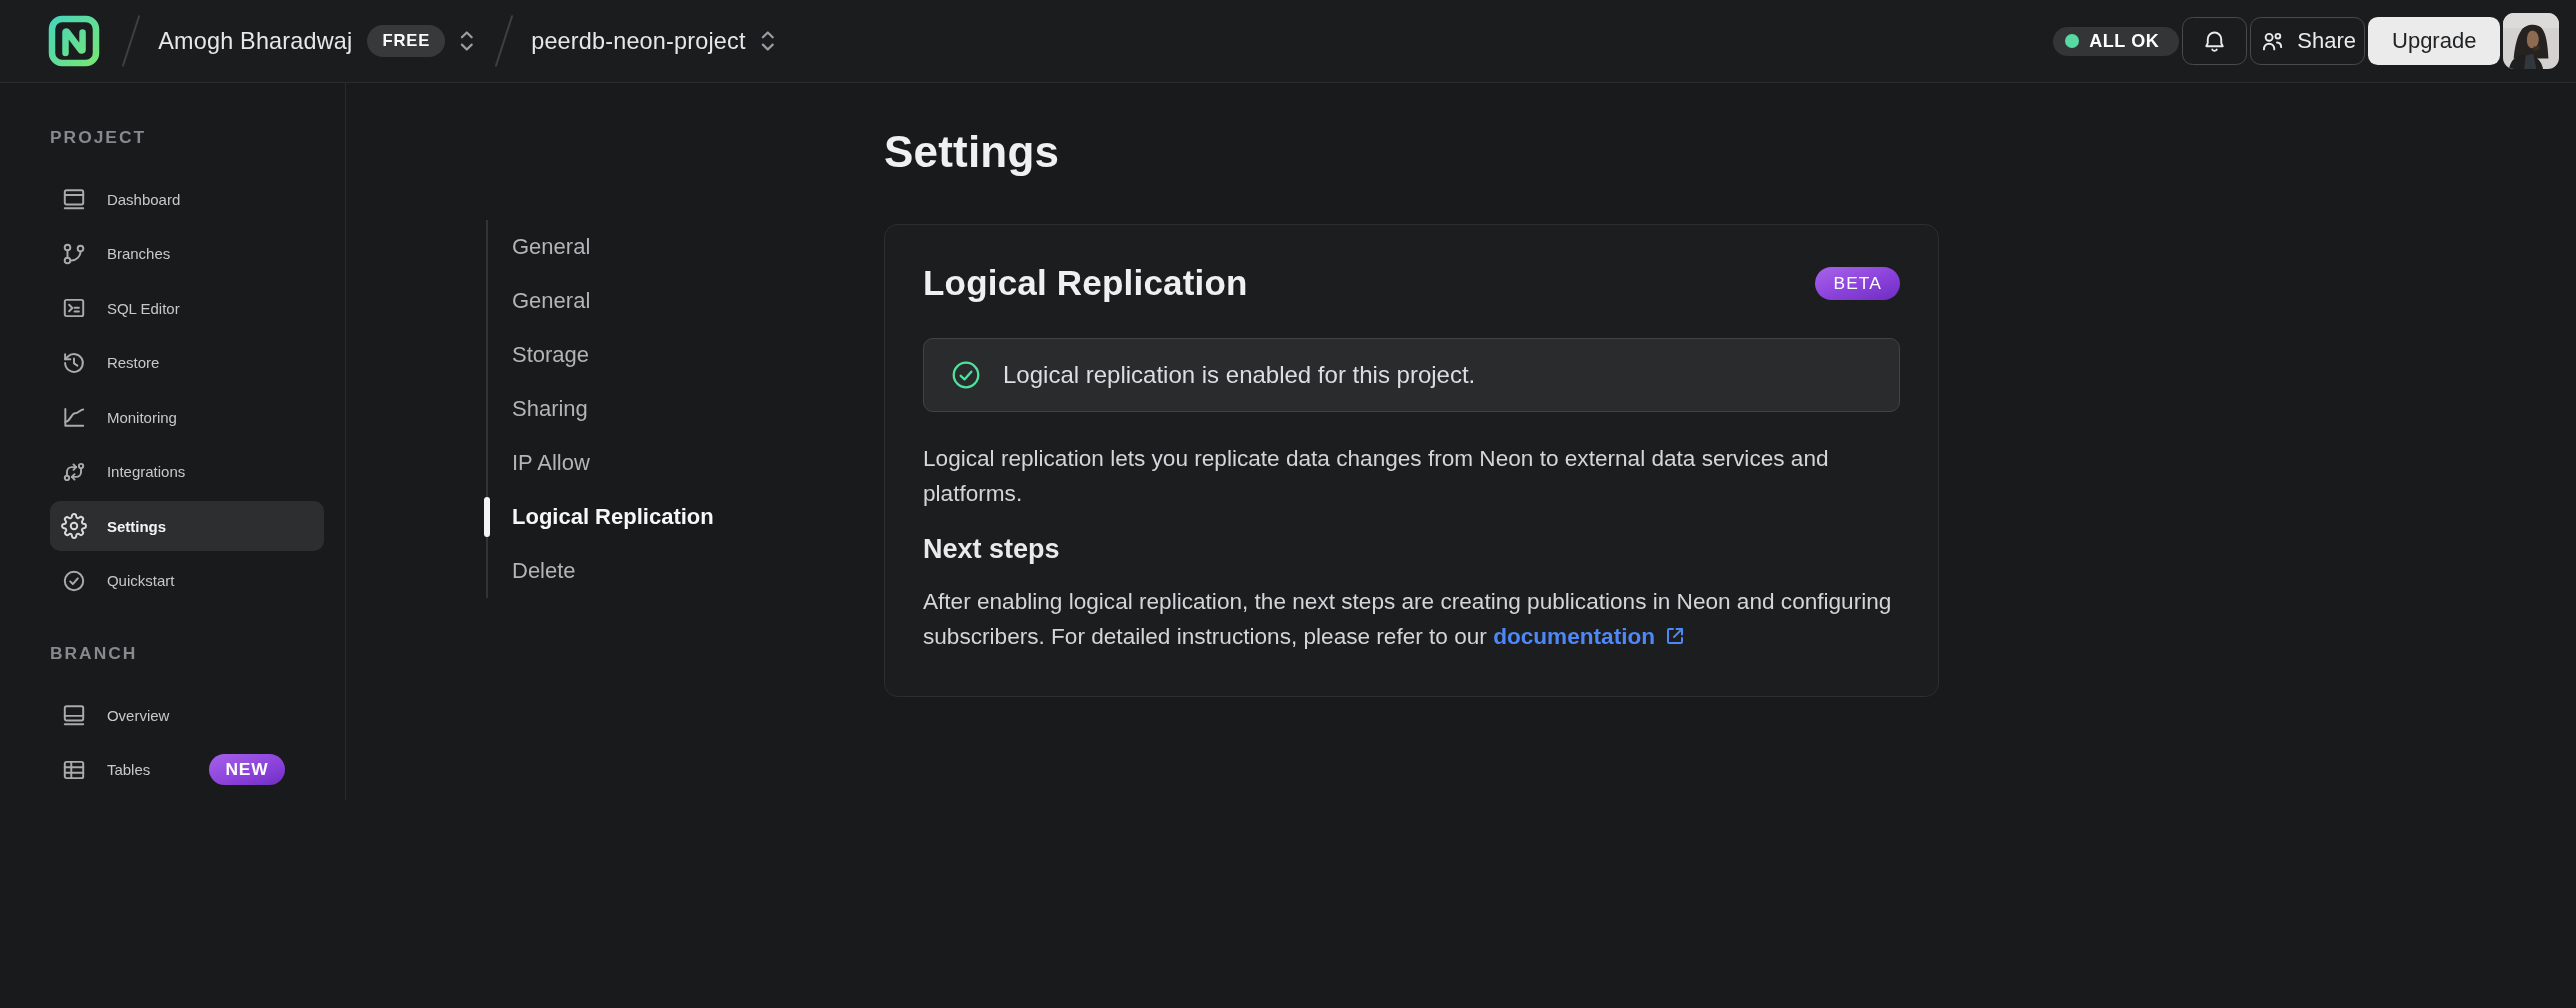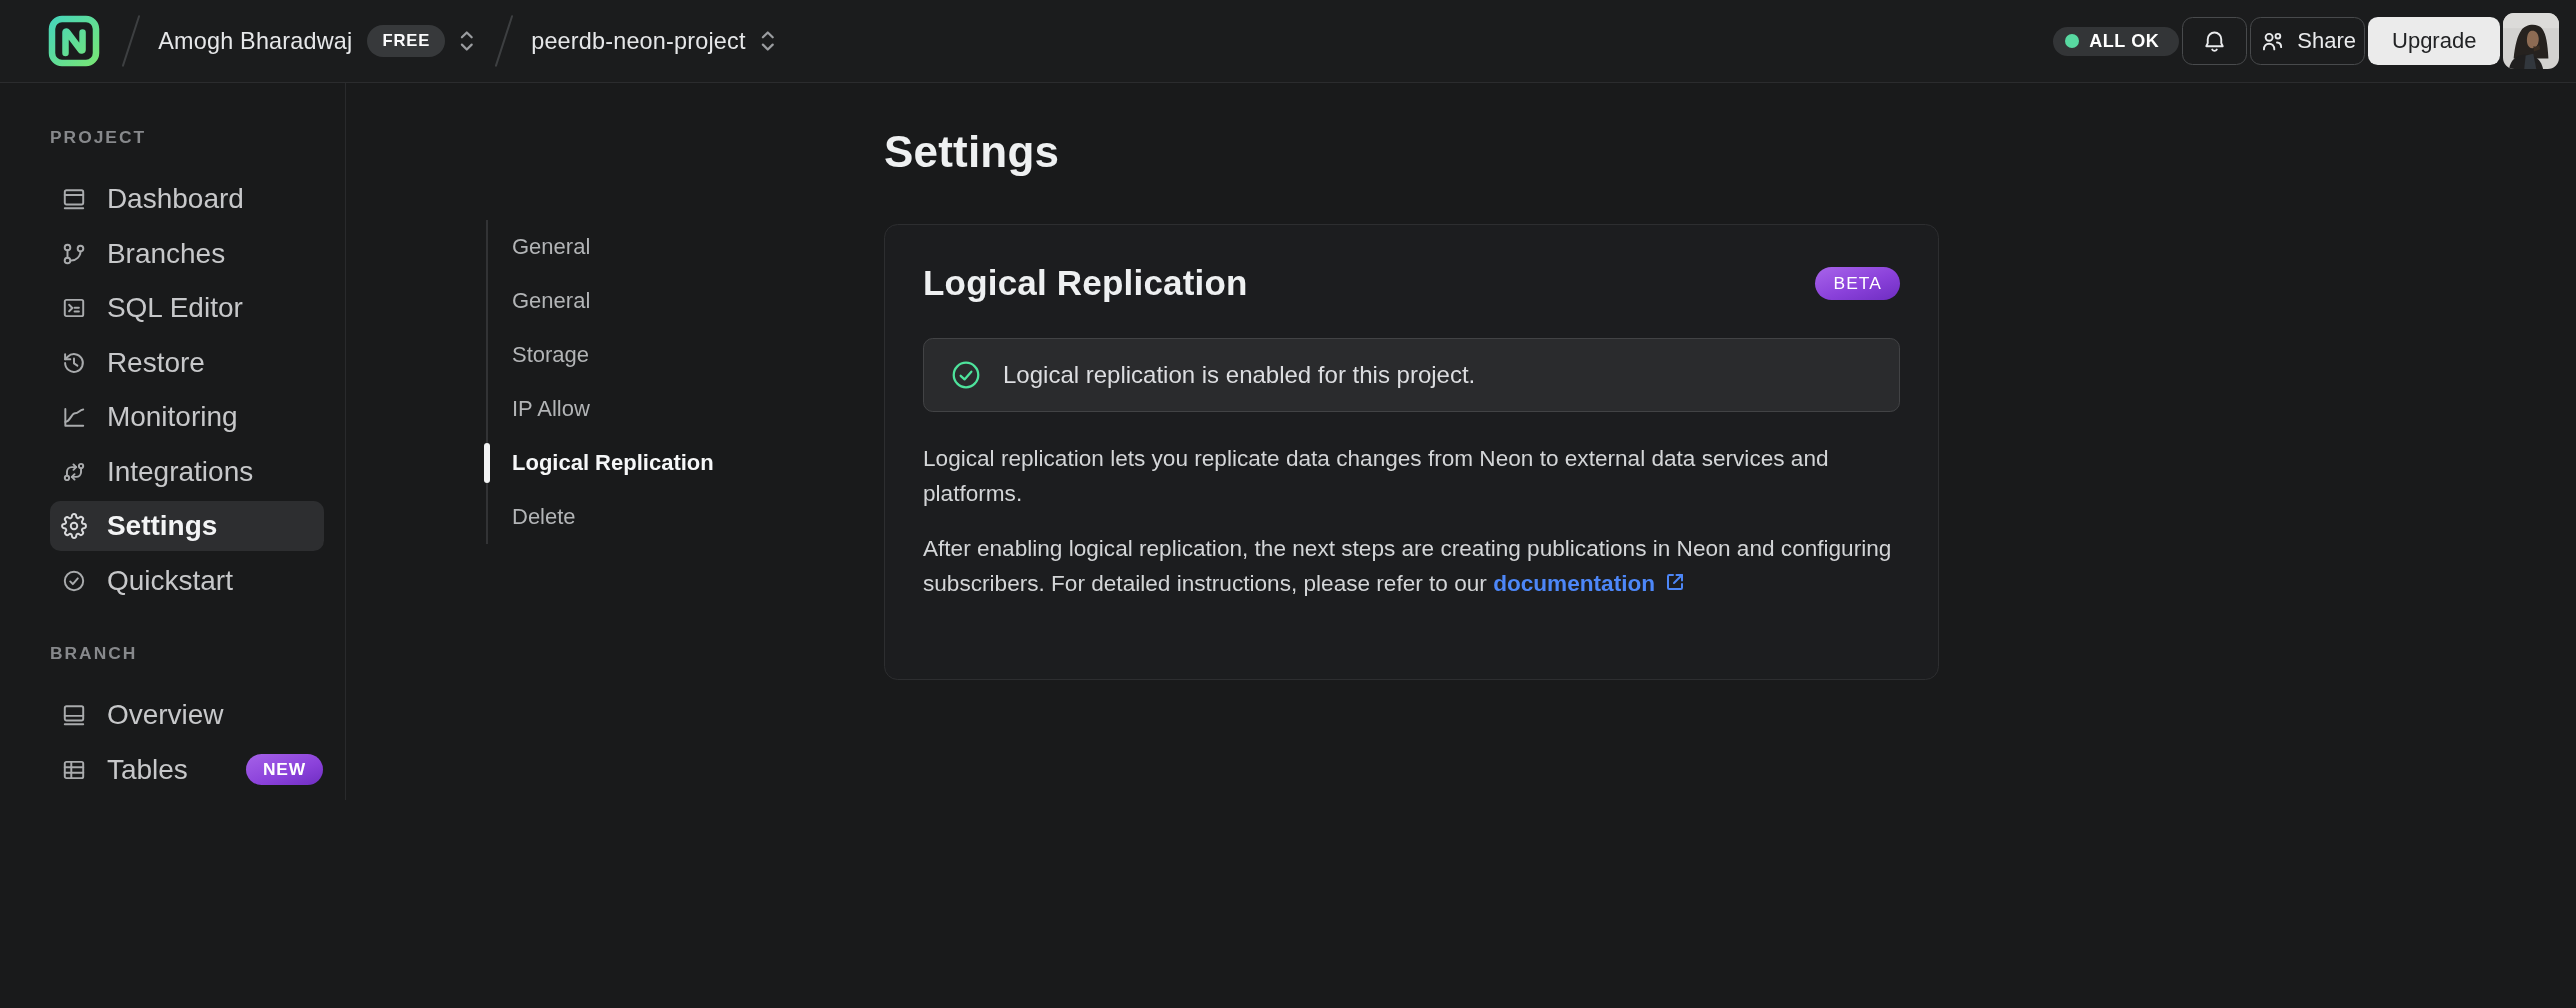--- a/index.html
+++ b/index.html
@@ -31,21 +31,21 @@
 
   
   .sidebar { position:absolute; top:83px; left:0; width:346px; bottom:0;
     border-right:1.5px solid #292a2c; padding-top:44px; background:#191a1b; }
   .section-label { margin:0 0 26px 50px; font-size:17.4px; font-weight:700; color:#87898c; letter-spacing:2px; }
   .section-gap { height:33px; }
   .nav-item { margin:0 21px 4.5px 50px; height:50px; border-radius:10.6px;
     display:flex; align-items:center; padding-left:11.3px; gap:19.6px; cursor:pointer; }
   .nav-item.active { background:#2d2e30; }
   .nav-item .nicon { width:26px; height:26px; color:#a9abad; display:flex; flex:none; }
-  .nav-item .nlabel { font-size:28px; color:#c7c8ca; font-weight:500;text-align:center; }
+  .nav-item .nlabel { font-size:15px; color:#c7c8ca; font-weight:500;text-align:center; }
   .nav-item.active .nlabel { color:#f3f4f5; font-weight:600; }
   .nav-item.active .nicon { color:#d9dadc; }
   .badge-new { margin-left:39px; color:#fff; font-size:17.4px; font-weight:700; letter-spacing:0.8px;
     padding:5.3px 16.6px; border-radius:754px; background:linear-gradient(160deg,#a562e8 0%,#8a41da 60%,#6f2ec2 100%); }
 
   
   .subnav { position:absolute; left:486px; top:220px; border-left:2.3px solid #323335; }
   .subnav-item { position:relative; height:54px; display:flex; align-items:center; padding:0 30px 0 24px;
     font-size:22px; color:#b2b4b6; font-weight:500; cursor:pointer; white-space:nowrap; }
   .subnav-item.active { color:#f6f7f8; font-weight:700; }
@@ -268,20 +268,21 @@
       </span>
       <span class="nlabel">Tables</span>
       <span class="badge-new">NEW</span>
     </div>
   </div>
 
   <div class="subnav">
     <div class="subnav-item">General</div>
     <div class="subnav-item">General</div>
     <div class="subnav-item">Storage</div>
+    <div class="subnav-item">Sharing</div>
     <div class="subnav-item">IP Allow</div>
     <div class="subnav-item active">Logical Replication</div>
     <div class="subnav-item">Delete</div>
   </div>
 
   <h1 class="page-title">Settings</h1>
 
   <div class="card">
     <div class="card-head">
       <div class="card-title">Logical Replication</div>
@@ -293,20 +294,21 @@
         <svg viewBox="0 0 24 24" fill="none" stroke="currentColor" stroke-width="1.7" stroke-linecap="round" stroke-linejoin="round">
           <circle cx="12" cy="12" r="9.2"></circle>
             <path d="M8 12.6l2.9 2.7 5.1-5.8"></path>
         </svg>
       </span>
       <span class="btxt">Logical replication is enabled for this project.</span>
     </div>
 
     <p class="para">Logical replication lets you replicate data changes from Neon to external data services and platforms.</p>
 
+    <h3 class="h-next">Next steps</h3>
 
     <p class="para2"><span class="pretext">After enabling logical replication, the next steps are creating publications in Neon and configuring subscribers. For detailed instructions, please refer to our </span><a class="doc-link">documentation</a><span class="ext-icon"><svg viewBox="0 0 24 24" fill="none" stroke="currentColor" stroke-width="2" stroke-linecap="round" stroke-linejoin="round">
             <path d="M10 5H6.2A1.2 1.2 0 0 0 5 6.2v11.6A1.2 1.2 0 0 0 6.2 19h11.6a1.2 1.2 0 0 0 1.2-1.2V14"></path>
             <path d="M13.5 5H19v5.5"></path>
             <path d="M11 13l8-8"></path>
           </svg></span></p>
   </div>
 
 </div>
 

